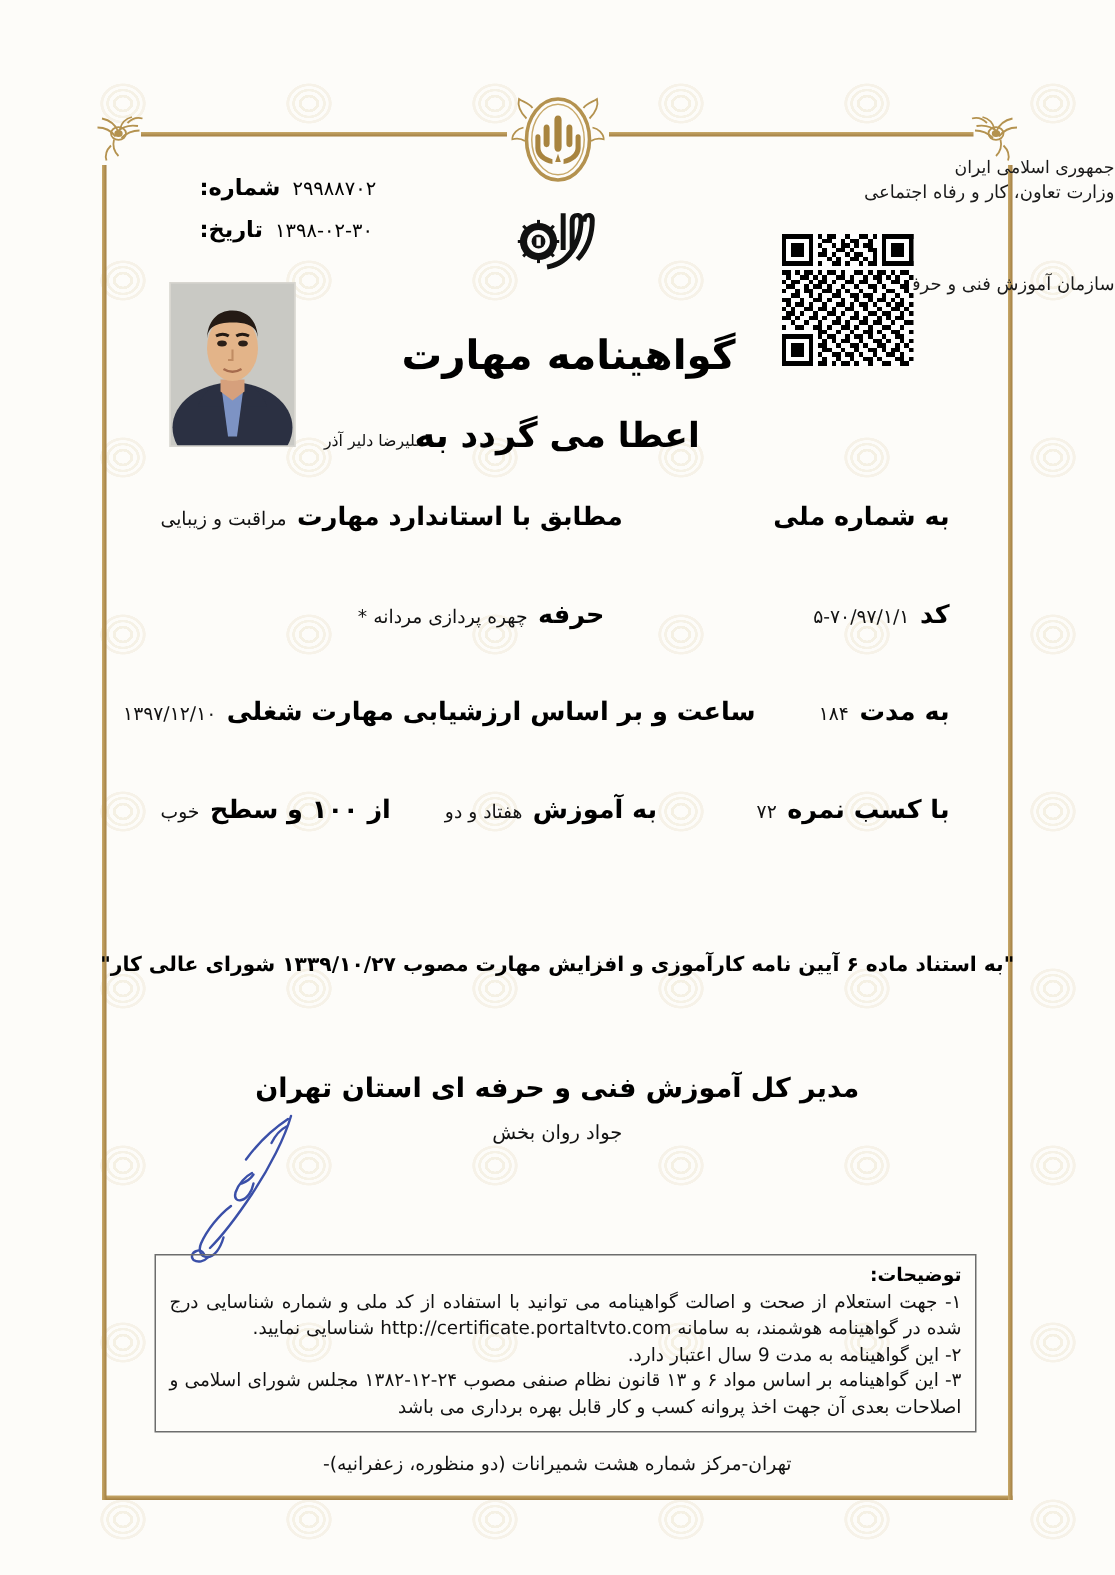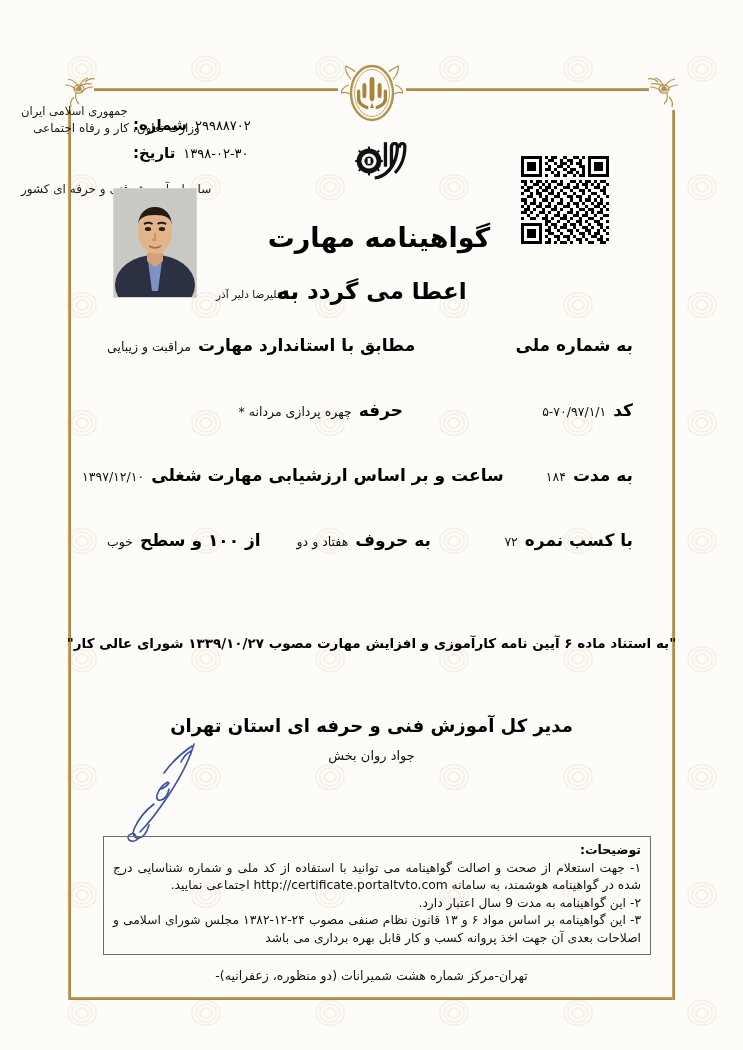--- a/index.html
+++ b/index.html
@@ -29,21 +29,21 @@
   .fr-top-r{right:26px;left:calc(50% + 34px);top:0;}
   .fr-bot{left:0px;right:0px;bottom:0;}
   .fr-left{left:0;top:22px;bottom:0;}
   .fr-right{right:0;top:22px;bottom:0;}
   .corner{position:absolute;width:52px;height:52px;color:#b4924f;}
   .c-tl{left:-16px;top:-26px;}
   .c-tr{right:-16px;top:-26px;transform:scaleX(-1);}
   .medallion{position:absolute;left:50%;top:-33px;transform:translateX(-50%);
     width:62px;height:76px;}
   
-  .hdr{position:absolute;left:0;right:0;top:104px;text-align:left;padding-left:21px;}
+  .hdr{position:absolute;left:0;right:0;top:104px;text-align:right;}
   .hdr .l1{font-size:11.5px;color:#1a1a1a;font-family:"DejaVu Sans","Liberation Sans",sans-serif;letter-spacing:.2px;}
   .hdr .l2{font-size:12px;color:#1a1a1a;margin-top:3px;margin-left:12px;}
   .tvto-logo{margin:4px auto 1px;width:56px;height:42px;display:block;}
   .hdr .l3{font-size:12px;color:#1a1a1a;margin-top:1px;}
   .meta{position:absolute;right:410px;top:116px;text-align:left;width:200px;}
   .meta-row{display:flex;justify-content:flex-end;align-items:baseline;gap:8px;margin-bottom:10px;}
   .meta-lbl{font-size:15px;font-weight:bold;color:#000;}
   .meta-val{font-size:13px;color:#000;}
   
   .photo{position:absolute;left:113px;top:188px;width:82px;height:108px;
@@ -485,21 +485,21 @@
         <span class="val">۱۳۹۷/۱۲/۱۰</span>
       </div>
     </div>
 
     <div class="frow row4">
       <div class="cell c-right">
         <span class="lbl">با کسب نمره</span>
         <span class="val">۷۲</span>
       </div>
       <div class="cell" style="padding-right:18px;">
-        <span class="lbl">به حروف</span>
+        <span class="lbl">به آموزش</span>
         <span class="val">هفتاد و دو</span>
       </div>
       <div class="cell" style="padding-right:24px;">
         <span class="lbl">از ۱۰۰ و سطح</span>
         <span class="val">خوب</span>
       </div>
     </div>
   </div>
 
   <div class="citation">"به استناد ماده ۶ آیین نامه کارآموزی و افزایش مهارت مصوب ۱۳۳۹/۱۰/۲۷ شورای عالی کار"</div>
@@ -516,21 +516,21 @@
       <path d="M31 96c-3 3-7 4-10 2-2-2-1-5 2-6 2-1 4 0 5 2"></path>
       <path d="M73 20c2-4 6-9 10-11"></path>
     </svg>
   </div>
 
   <div class="notes">
     <div class="notes-h">توضیحات:</div>
     <div class="note">
       <span>۱- جهت استعلام از صحت و اصالت گواهینامه می توانید با استفاده از کد ملی و شماره شناسایی درج شده در گواهینامه هوشمند، به سامانه</span>
       <span class="url">http://certificate.portaltvto.com</span>
-      <span>اجتماعی نمایید.</span>
+      <span>شناسایی نمایید.</span>
     </div>
     <div class="note">۲- این گواهینامه به مدت 9 سال اعتبار دارد.</div>
     <div class="note">۳- این گواهینامه بر اساس مواد ۶ و ۱۳ قانون نظام صنفی مصوب ۲۴-۱۲-۱۳۸۲ مجلس شورای اسلامی و اصلاحات بعدی آن جهت اخذ پروانه کسب و کار قابل بهره برداری می باشد</div>
   </div>
 
   <div class="addr">تهران-مرکز شماره هشت شمیرانات (دو منظوره، زعفرانیه)-</div>
 
 </div>
 
 </body></html>

